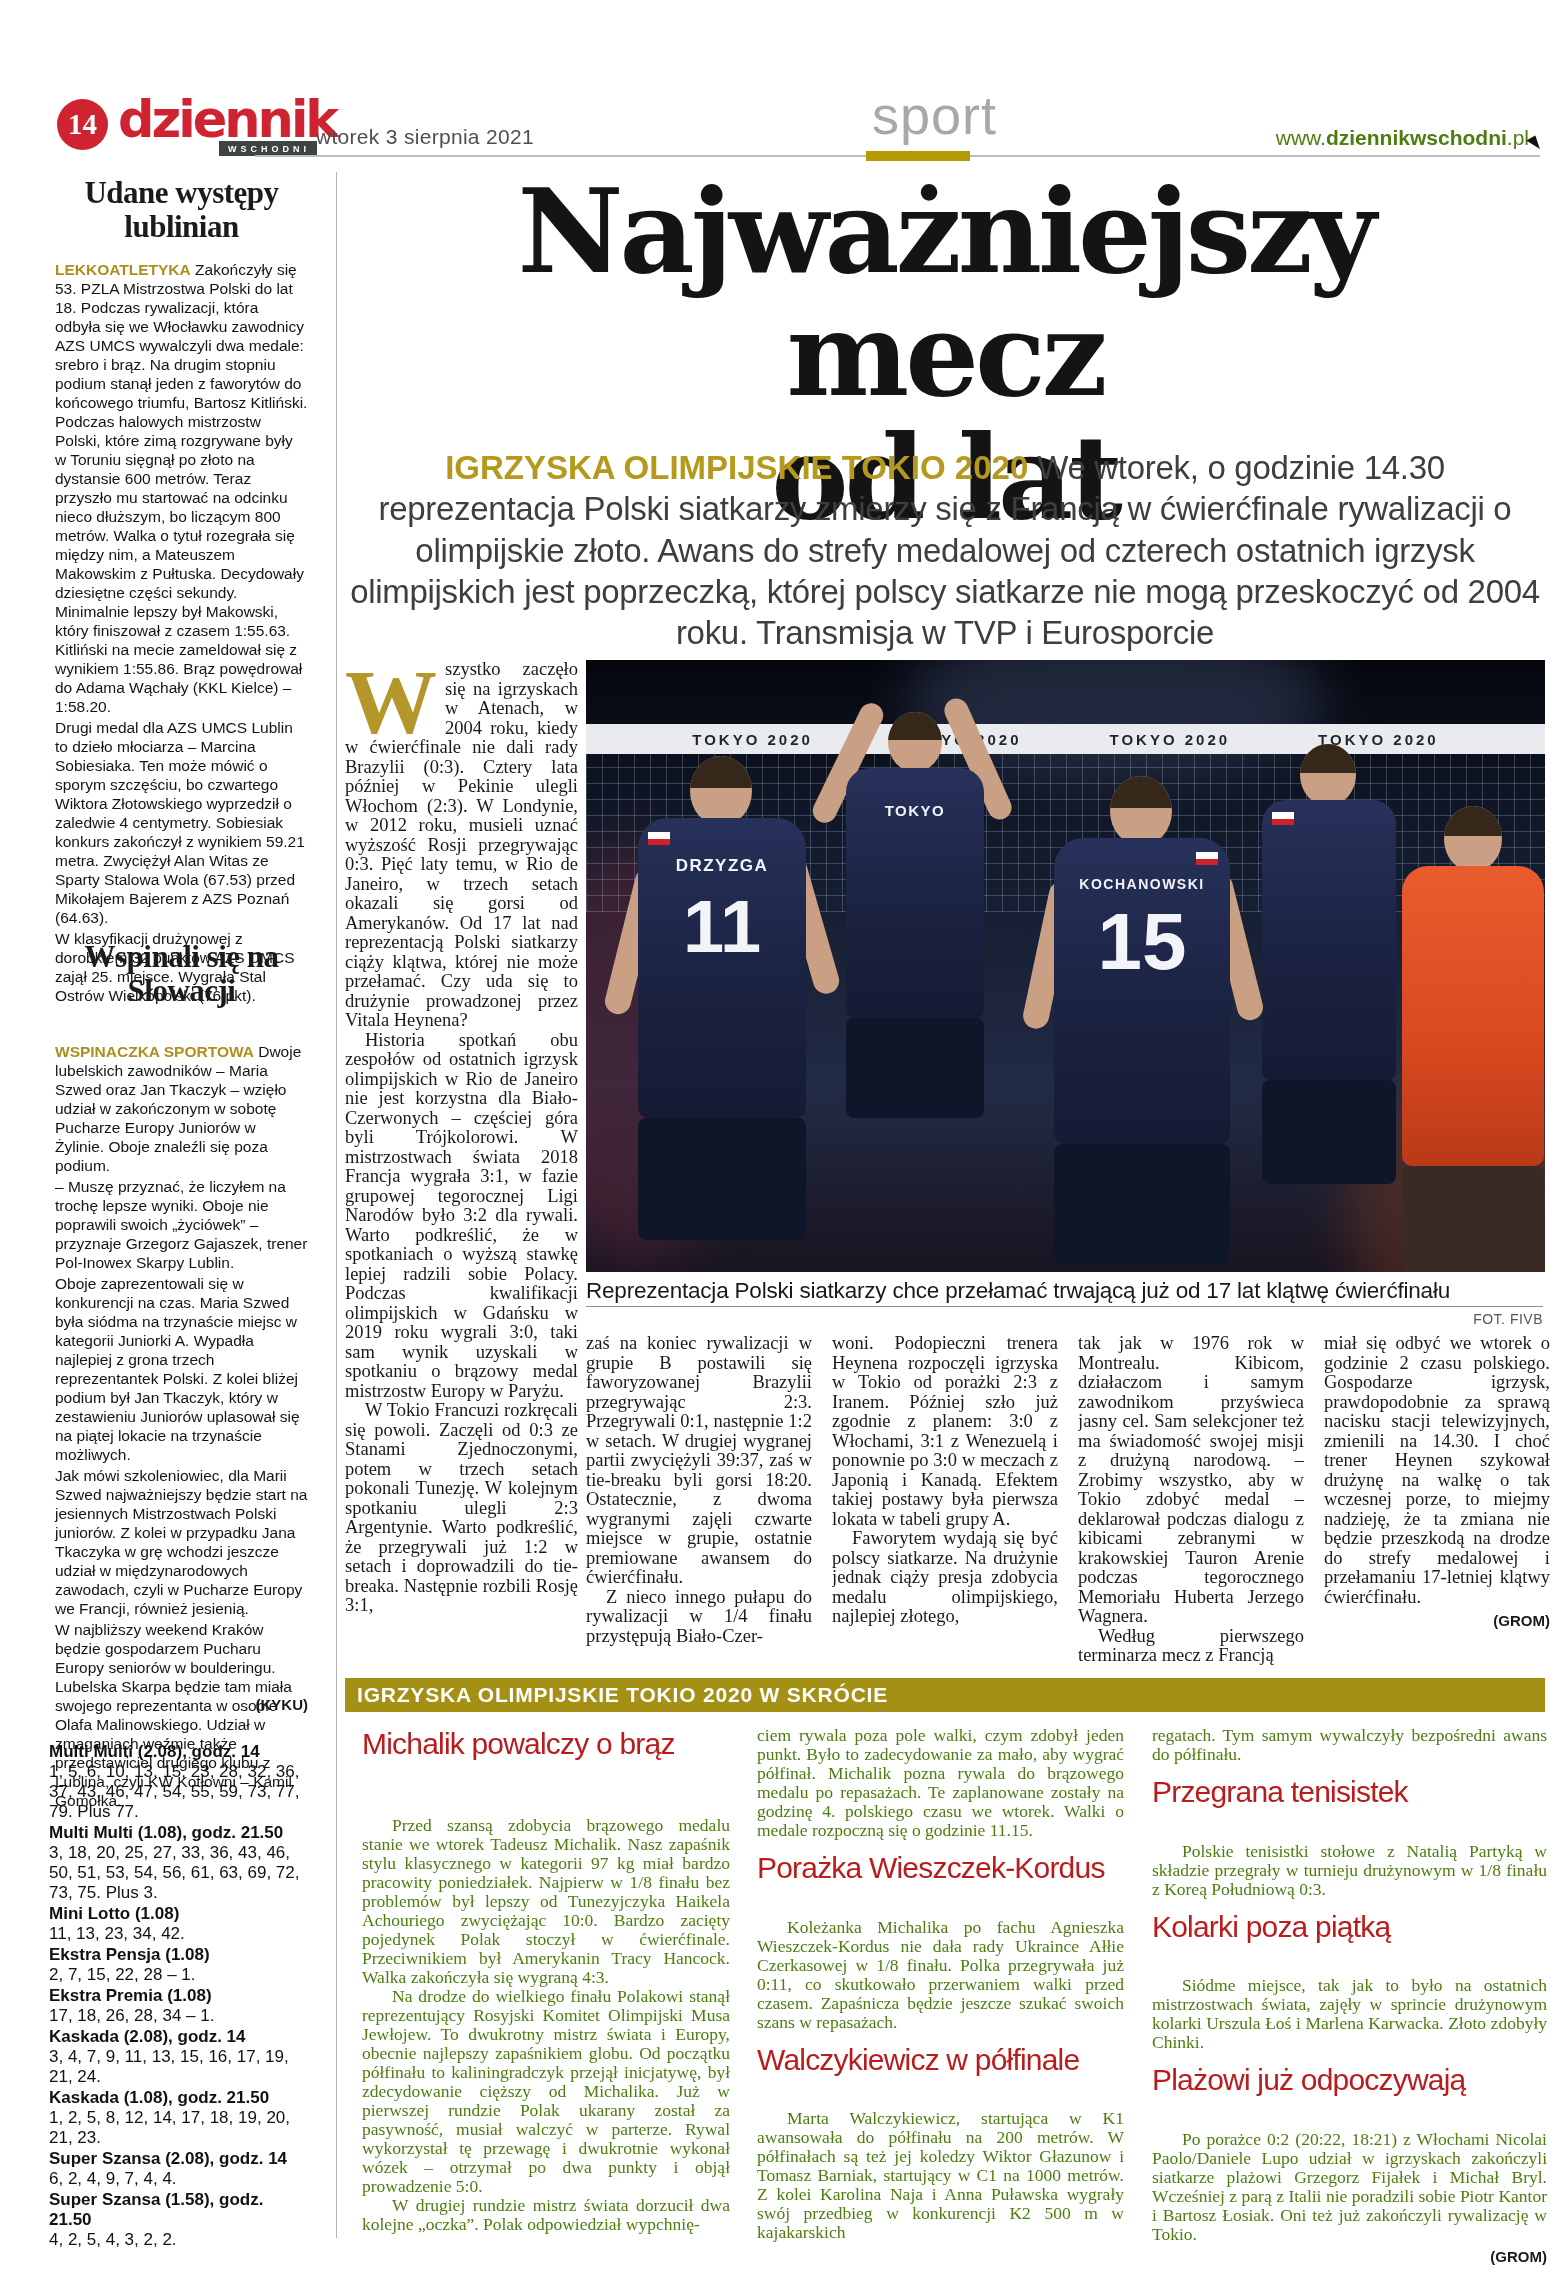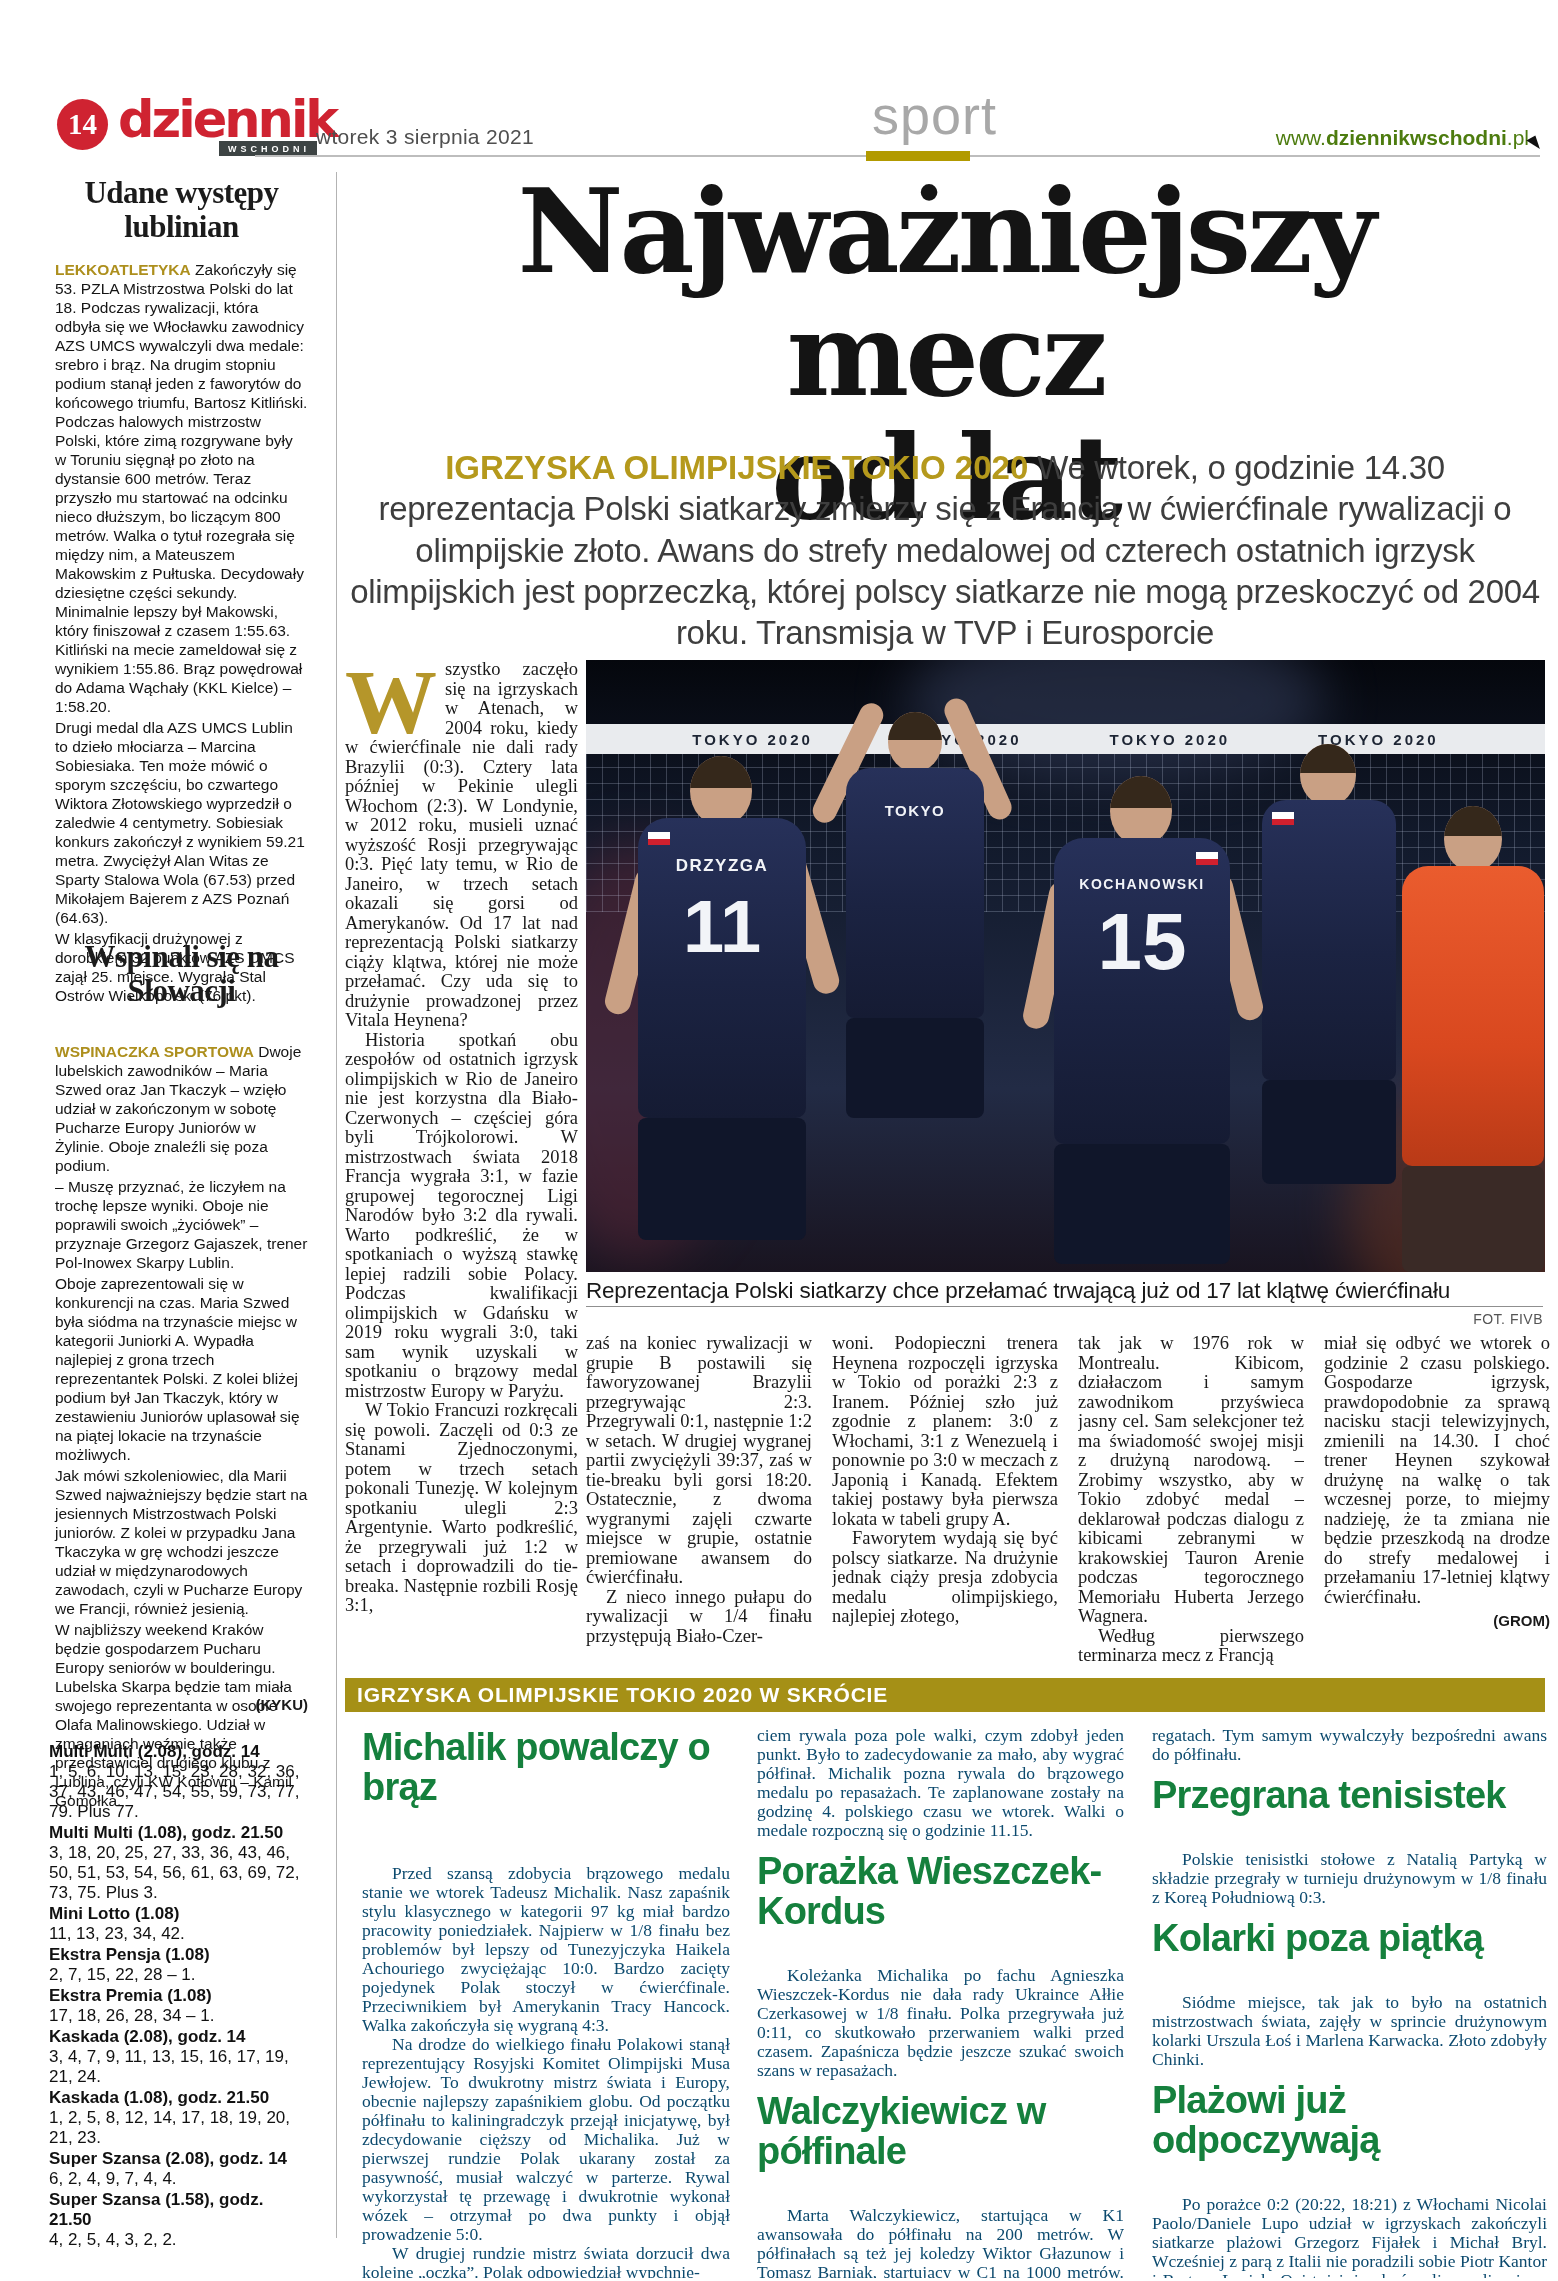--- a/index.html
+++ b/index.html
@@ -89,24 +89,24 @@
   .byline{display:block;text-align:right;font-family:"Liberation Sans",sans-serif;
           font-weight:bold;font-size:15px;margin-top:4px;}
 
   
   .banner{position:absolute;left:345px;top:1678px;width:1200px;height:34px;background:#a59016;}
   .banner span{display:block;color:#fff;font-weight:bold;font-size:21px;line-height:34px;
                padding-left:12px;letter-spacing:.8px;}
   .briefcol{position:absolute;top:1726px;overflow:hidden;height:552px;}
   .cA{left:362px;width:368px;} .cB{left:757px;width:367px;} .cC{left:1152px;width:395px;}
   .briefcol p{font-family:"Liberation Serif",serif;font-size:17.5px;line-height:19px;
-              text-align:justify;color:#0c4a6e;margin:0;}
+              text-align:justify;color:#4d7c0f;margin:0;}
   .briefcol p.bind{text-indent:30px;}
-  .brief-h{font-family:"Liberation Sans",sans-serif;font-weight:bold;font-size:38px;
-           letter-spacing:-.8px;color:#15803d;margin:12px 0 34px 0;line-height:1.05;
+  .brief-h{font-family:"Liberation Sans",sans-serif;font-weight:normal;font-size:30px;
+           letter-spacing:-.8px;color:#b91c1c;margin:12px 0 34px 0;line-height:1.05;
            transform-origin:left;}
   .brief-h.first{margin:2px 0 56px 0;}
 </style>
 </head>
 <body>
 
 <div id="page">
 
   <div class="pgcircle">
     <span>14</span>

